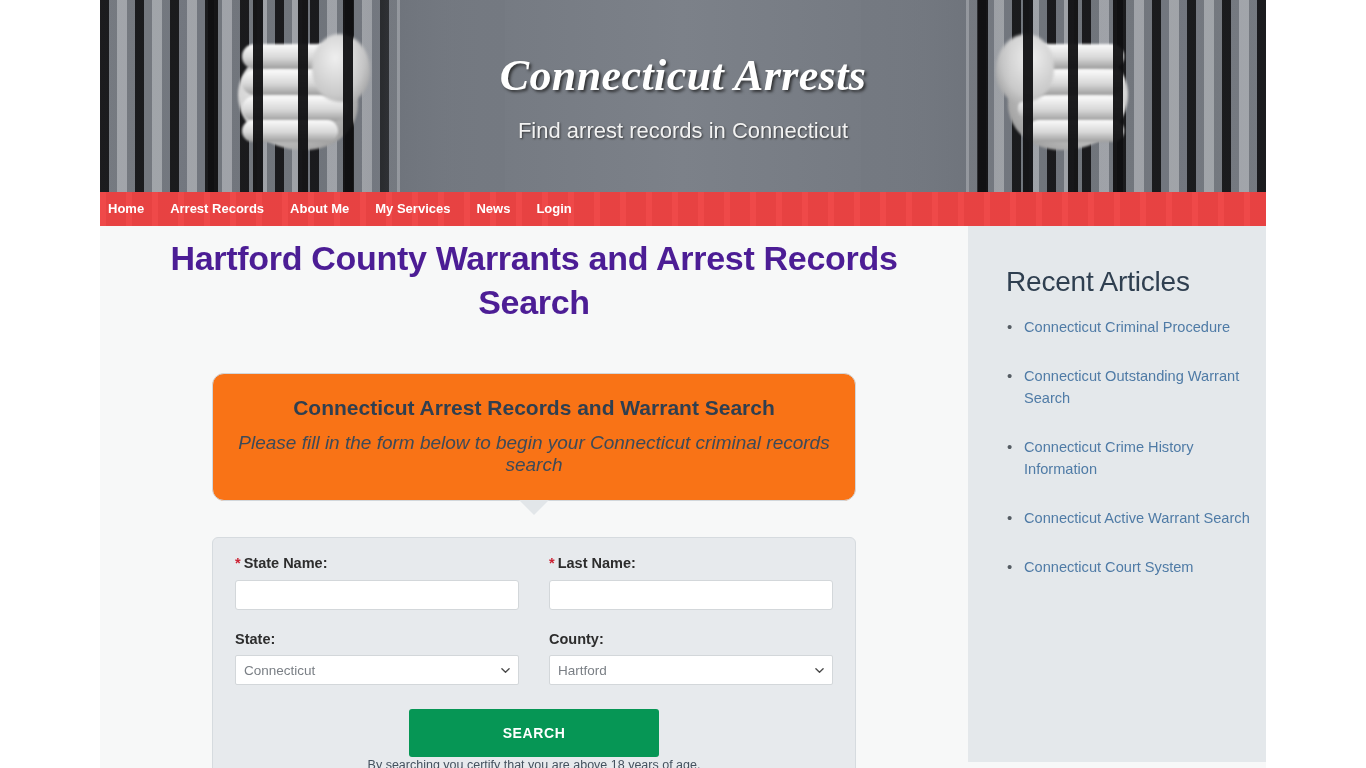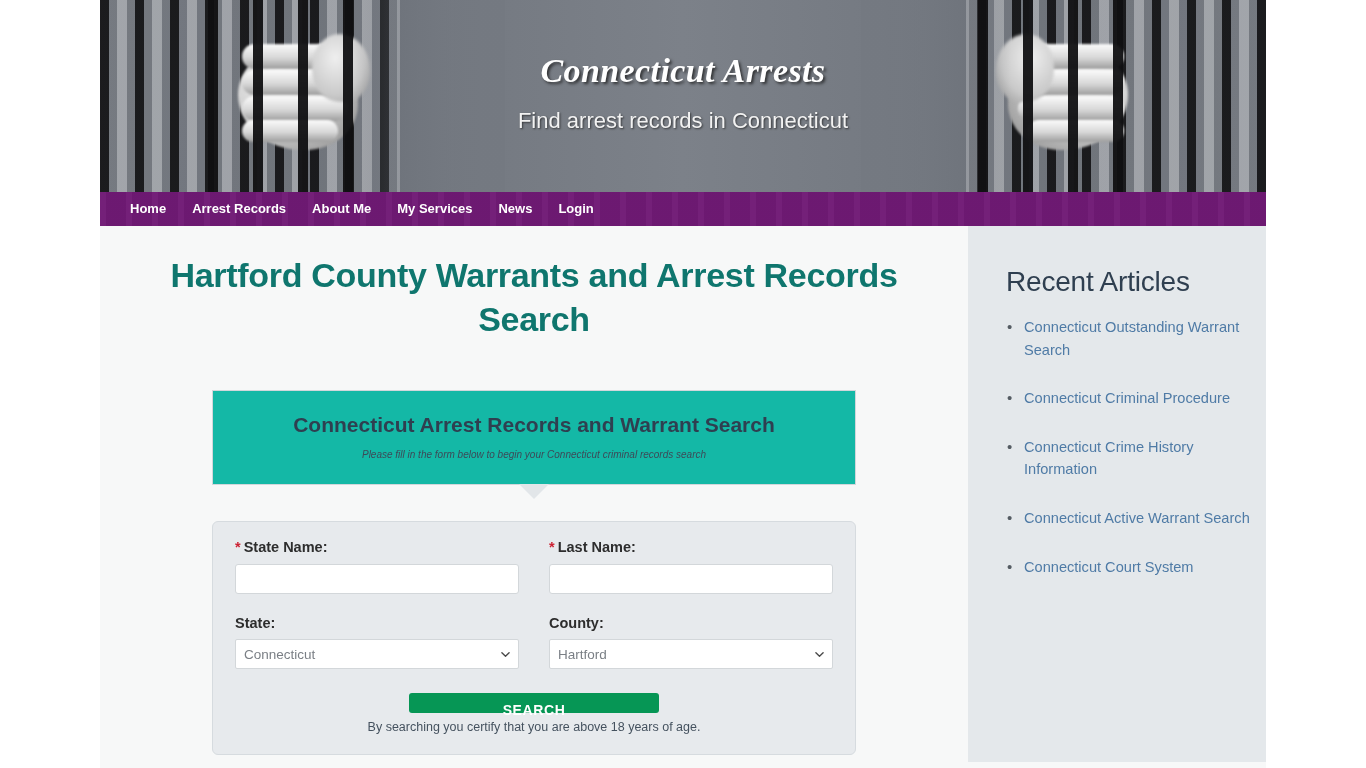--- a/index.html
+++ b/index.html
@@ -92,37 +92,37 @@
   #banner-text {
     position: absolute; left: 0; top: 0; width: 1166px; height: 192px;
     z-index: 5;
     display: flex; flex-direction: column;
     align-items: center; justify-content: flex-start;
     padding-top: 54px;
   }
   #site-title {
     font-family: "Liberation Serif", serif;
     font-style: italic; font-weight: bold;
-    font-size: 34px; color: #ffffff; letter-spacing: .4px;
+    font-size: 44px; color: #ffffff; letter-spacing: .4px;
     text-shadow: 2px 2px 3px rgba(25,25,25,.75);
     line-height: 1;
   }
   #site-tagline {
     margin-top: 20px;
     font-size: 22px; color: #f2f2f2; font-weight: 400;
     text-shadow: 1px 1px 2px rgba(25,25,25,.7);
   }
 
   
   #nav {
     position: relative;
     width: 1166px; height: 34px;
-    background: #701a75;
+    background: #ef4444;
     display: flex; align-items: center;
-    padding-left: 24px;
+    padding-left: 2px;
     z-index: 6;
   }
   #nav::before {
     content:""; position:absolute; left:0; top:0; right:0; bottom:0;
     background-image: repeating-linear-gradient(90deg,
       rgba(255,255,255,0.05) 0px, rgba(255,255,255,0.05) 6px,
       rgba(0,0,0,0.06) 6px, rgba(0,0,0,0.06) 26px);
     opacity:.55; pointer-events:none;
   }
   .nav-item {
@@ -134,54 +134,54 @@
   }
   .nav-item:first-child { padding-left: 6px; }
 
   
   #body-wrap { display: flex; width: 1166px; height: 536px; }
   #main { width: 868px; background: #f7f8f8; position: relative; }
   #sidebar { width: 298px; background: #e4e8eb; }
 
   
   #page-title {
-    margin: 0; padding: 27px 60px 0 60px;
+    margin: 0; padding: 10px 60px 0 60px;
     font-size: 34px; line-height: 1.3; font-weight: bold;
-    color: #0f766e; text-align: center;
+    color: #4c1d95; text-align: center;
     letter-spacing: -0.3px;
   }
 
   #watermark {
     position: absolute; left: 228px; top: 540px;
     width: 120px; height: 120px; z-index: 0; opacity: .5;
     pointer-events: none;
   }
 
   #callout {
     position: relative;
     margin: 49px 112px 0 112px;
-    background: #14b8a6;
+    background: #f97316;
     border: 1px solid #d2d7db;
-    border-radius: 0;
+    border-radius: 12px;
     padding: 22px 20px 24px 20px;
     text-align: center;
   }
   #callout::after {
     content: ""; position: absolute;
     left: 50%; margin-left: -15px; bottom: -15px;
     width: 0; height: 0;
     border-left: 15px solid transparent;
     border-right: 15px solid transparent;
     border-top: 15px solid #e2e6e9;
   }
   #callout-title {
     font-size: 21px; font-weight: bold; color: #2f3f50; margin: 0;
   }
   #callout-sub {
-    margin: 12px 0 0 0; font-size: 10px; font-style: italic; color: #3d4a58;
+    margin: 12px 0 0 0; font-size: 19px; font-style: italic; color: #3d4a58;
   }
 
   #form-box {
     position: relative; z-index: 1;
     margin: 36px 112px 0 112px;
     background: #e7eaed;
     border: 1px solid #d6dbdf;
     border-radius: 6px;
     padding: 18px 22px 20px 22px;
   }
@@ -217,21 +217,21 @@
   }
   .chev {
     position: absolute; right: 9px; top: 11px;
     width: 9px; height: 9px; pointer-events: none;
   }
   .chev svg { display:block; }
 
   #search-btn-wrap { text-align: center; margin-top: 24px; }
   #search-btn {
     display: inline-block;
-    width: 250px; height: 20px; line-height: 32px;
+    width: 250px; height: 48px; line-height: 32px;
     background: #069655;
     color: #ffffff; font-size: 14px; font-weight: bold;
     letter-spacing: .6px;
     border: none; border-radius: 3px;
     cursor: pointer;
     font-family: "Liberation Sans", sans-serif;
   }
   #disclaimer {
     margin: 1px 0 0 0; text-align: center;
     font-size: 12.5px; color: #45525f;
@@ -373,22 +373,22 @@
         </div>
 
         <p id="disclaimer">By searching you certify that you are above 18 years of age.</p>
       </div>
 
     </div>
 
     <aside id="sidebar">
       <h2 id="sidebar-title">Recent Articles</h2>
       <ul id="sidebar-list">
+        <li><a>Connecticut Criminal Procedure</a></li>
         <li><a>Connecticut Outstanding Warrant Search</a></li>
-        <li><a>Connecticut Criminal Procedure</a></li>
         <li><a>Connecticut Crime History Information</a></li>
         <li><a>Connecticut Active Warrant Search</a></li>
         <li><a>Connecticut Court System</a></li>
       </ul>
     </aside>
 
   </div>
 </div>
 
 </body></html>

